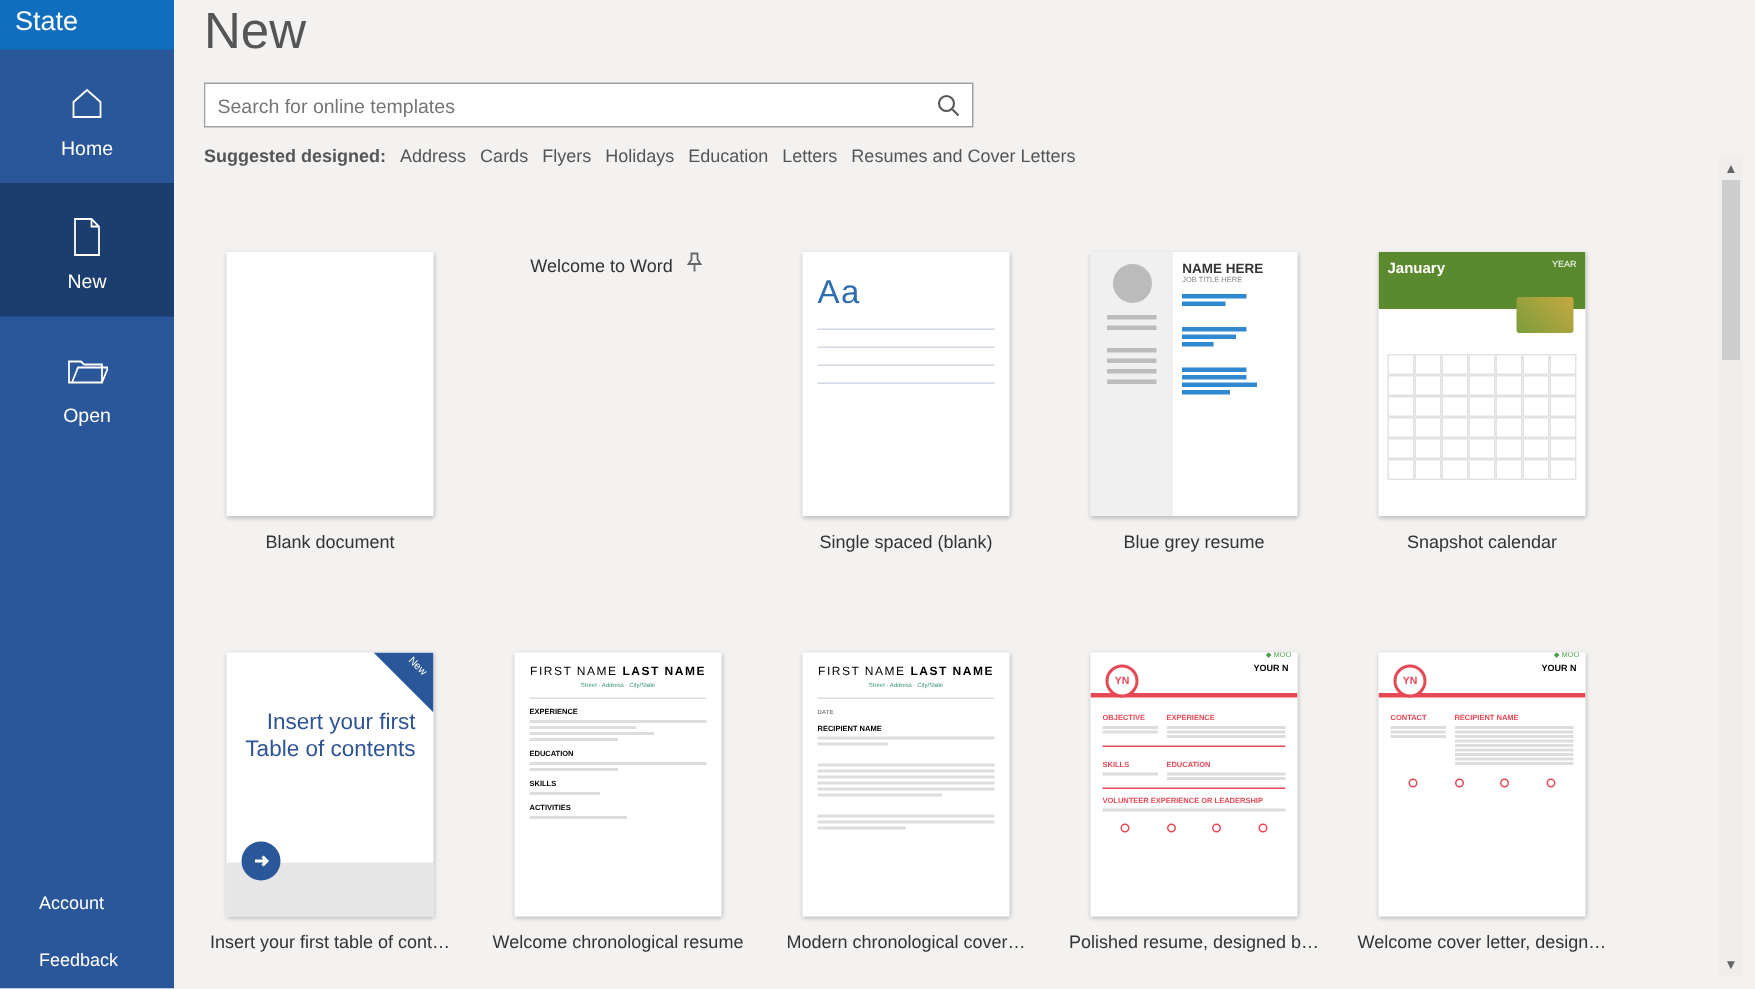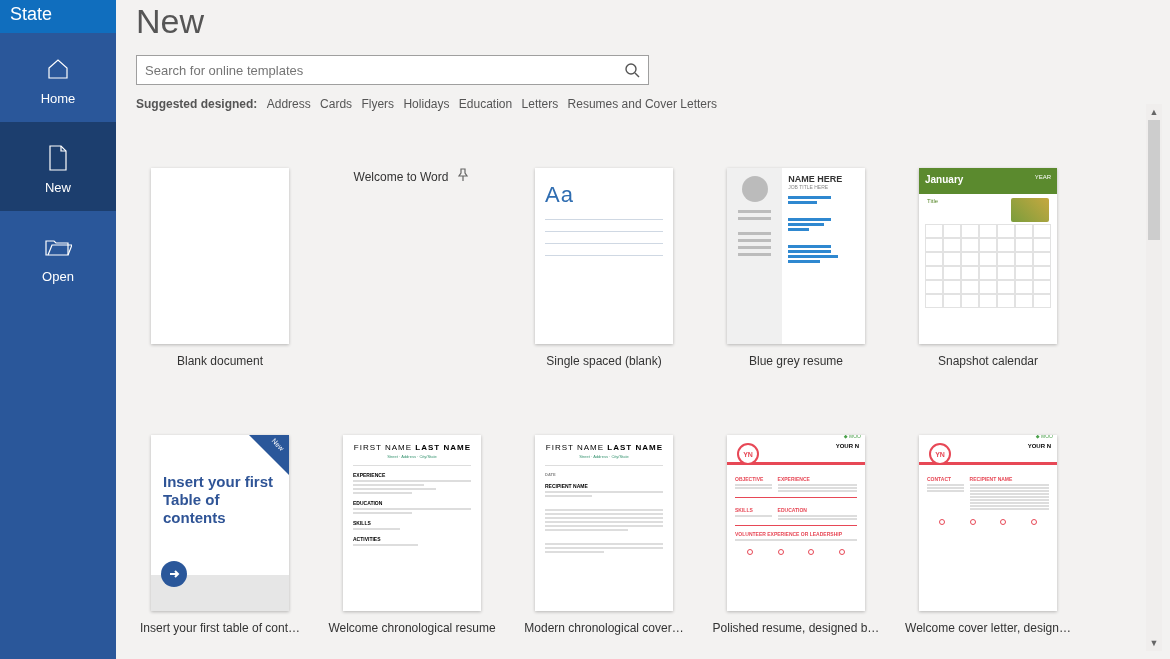--- a/index.html
+++ b/index.html
@@ -48,36 +48,36 @@
 .t-ss .line { height:1px; background:#cfd8e3; margin-top:11px; }
 .t-bgr { display:flex; }
 .t-bgr .l { width:40%; background:#f0f0f0; display:flex; flex-direction:column; align-items:center; padding:8px 4px; }
 .t-bgr .ava { width:26px; height:26px; border-radius:50%; background:#bbb; margin-bottom:6px; }
 .t-bgr .bar { width:70%; height:3px; background:#bcbcbc; margin:2px 0; }
 .t-bgr .r { flex:1; padding:6px 6px; }
 .t-bgr .nm { font-size:9px; font-weight:700; color:#333; }
 .t-bgr .sub { font-size:5px; color:#888; }
 .t-bgr .blk { margin-top:6px; }
 .t-bgr .blk div { height:3px; background:#2F88D0; margin:2px 0; width:60%; }
-.t-cal .head { height:26px; background:#5b8a2e; color:#fff; padding:6px; font-size:10px; font-weight:700; display:flex; justify-content:space-between; }
+.t-cal .head { height:38px; background:#5b8a2e; color:#fff; padding:6px; font-size:10px; font-weight:700; display:flex; justify-content:space-between; }
 .t-cal .head span:last-child { font-size:6px; font-weight:400; }
 .t-cal .grid { display:grid; grid-template-columns:repeat(7,1fr); grid-auto-rows:14px; gap:0; padding:30px 6px 6px 6px; }
 .t-cal .cell { border:1px solid #e2e2e2; }
 .t-cal .ttl { position:absolute; top:30px; left:8px; font-size:6px; color:#5b8a2e; }
 .t-cal .pic { position:absolute; top:30px; right:8px; width:38px; height:24px; background:linear-gradient(45deg,#7a9d3c,#c6a840); border-radius:2px; }
 
 .t-toc { display:flex; flex-direction:column; position:relative; }
 .t-toc .tri { position:absolute; top:0; right:0; width:0; height:0; border-left:40px solid transparent; border-top:40px solid #2A579A; }
 .t-toc .tri span { position:absolute; top:-34px; right:4px; color:#fff; font-size:7px; transform:rotate(45deg); }
-.t-toc .txt { flex:1; padding:38px 12px; color:#2F5496; font-size:15px; line-height:1.2; font-weight:700; }
+.t-toc .txt { flex:1; padding:38px 12px; color:#2F5496; font-size:15px; line-height:1.2; font-weight:400;text-align:right; }
 .t-toc .foot { height:36px; background:#E6E6E6; position:relative; }
 .t-toc .circle { position:absolute; left:10px; top:-14px; width:26px; height:26px; border-radius:50%; background:#2A579A; display:flex; align-items:center; justify-content:center; color:#fff; }
 
 .t-res { padding:8px 10px; }
-.t-res .nm { font-size:8px; text-align:right; letter-spacing:1px; }
+.t-res .nm { font-size:8px; text-align:center; letter-spacing:1px; }
 .t-res .nm b { font-weight:700; }
 .t-res .sub { font-size:4px; text-align:center; color:#36936f; margin:2px 0 6px; }
 .t-res hr { border:none; border-top:1px solid #ddd; margin:4px 0; }
 .t-res .sec { font-size:5px; font-weight:700; margin:6px 0 2px; }
 .t-res .ln { height:2px; background:#ddd; margin:2px 0; }
 
 .t-pol { padding:0; }
 .t-pol .top { height:30px; background:#fff; position:relative; border-bottom:3px solid #E74856; }
 .t-pol .badge { position:absolute; left:10px; top:8px; width:22px; height:22px; border-radius:50%; border:2px solid #E74856; display:flex; align-items:center; justify-content:center; font-size:7px; color:#E74856; font-weight:700; background:#fff; }
 .t-pol .nm { position:absolute; right:6px; top:8px; font-size:6px; font-weight:700; text-align:right; }
@@ -148,20 +148,24 @@
       <div class="nav-item">
         <span class="nav-ico">
           <svg width="28" height="20" viewBox="0 0 28 20" fill="none" stroke="#fff" stroke-width="1.2">
               <path d="M2 4 H10 L12 6 H24 V18 H2 Z"></path>
               <path d="M4 18 L8 8 H28 L24 18"></path>
             </svg>
         </span>
         <span>Open</span>
       </div>
     </div>
+    <div class="sidebar-bottom">
+      <div class="bottom-link">Account</div>
+      <div class="bottom-link">Feedback</div>
+    </div>
   </div>
 
   <div class="main">
     <div class="main-inner">
       <div class="title">New</div>
 
       <div class="search-row">
         <div class="search">
           <input type="text" placeholder="Search for online templates" style="">
           <button>

